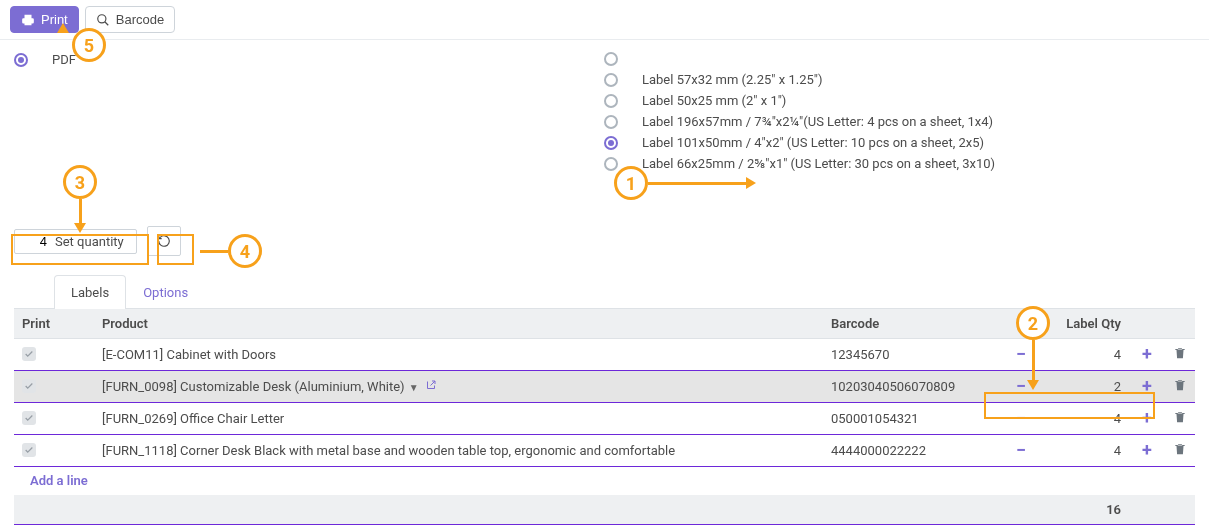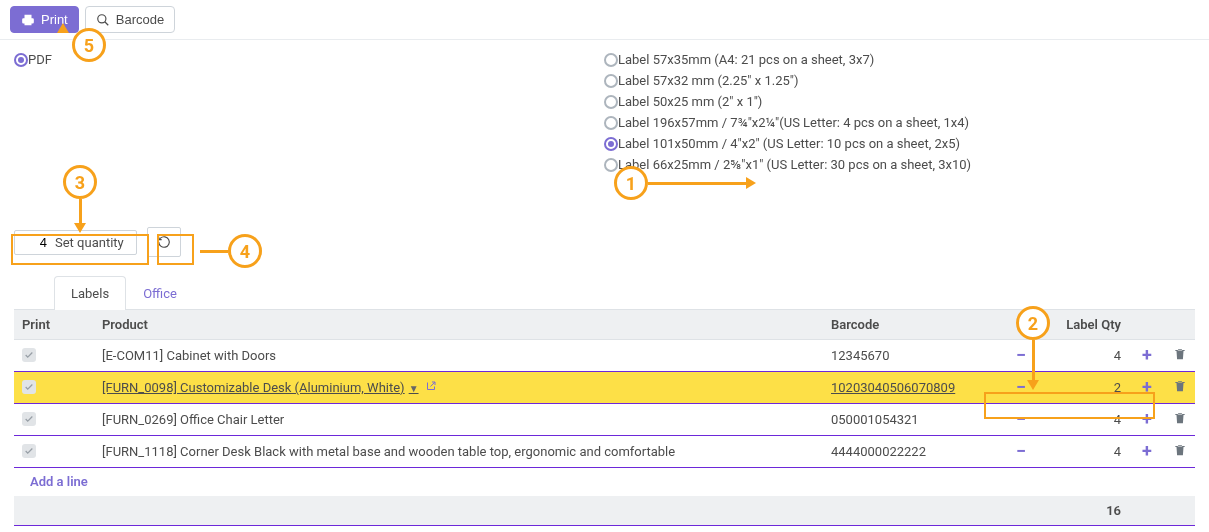--- a/index.html
+++ b/index.html
@@ -37,21 +37,21 @@
   .btn svg { width: 14px; height: 14px; }
   .btn-primary svg { fill: #fff; }
   .btn svg.stroke { fill:none; stroke:#4c4c4c; stroke-width:2; }
 
   .form-area { padding: 12px 14px 8px 14px; }
   .form-row { display:flex; margin-bottom:8px; }
   .col-left { width:590px; display:flex; }
   .col-right { flex:1; display:flex; }
   .field-label { width:160px; font-weight:600; color:#4c4c4c; padding-top:2px; }
   .radio-list { display:flex; flex-direction:column; gap:6px; flex:1; }
-  .radio-item { display:flex; align-items:center; gap:0; cursor:pointer; }
+  .radio-item { display:flex; align-items:center; gap:24px; cursor:pointer; }
   .radio-dot {
     width:14px; height:14px; border-radius:50%;
     border:2px solid #adb5bd; background:#fff; display:inline-block; position:relative;
   }
   .radio-item.selected .radio-dot { border-color:#7c6dd3; }
   .radio-item.selected .radio-dot::after {
     content:""; position:absolute; inset:2px; border-radius:50%; background:#7c6dd3;
   }
   .qty-row { display:flex; align-items:center; gap:10px; margin:55px 0 18px 0; }
   .qty-box {
@@ -82,21 +82,21 @@
     border-radius:4px 4px 0 0;
   }
 
   table { width:100%; border-collapse:collapse; }
   th {
     text-align:left; font-weight:600; background:#eef0f2;
     border-bottom:1px solid #dee2e6; padding:7px 8px; color:#4c4c4c;
   }
   th.r, td.r { text-align:right; }
   td { padding:7px 8px; border-bottom:1px solid #6d28d9; }
-  tbody tr.selected { background:#fde047;text-decoration:underline; }
+  tbody tr.selected { background:#e5e5e5; }
   .chk {
     width:14px; height:14px; border-radius:3px;
     background:#e1e4e7; display:inline-flex; align-items:center; justify-content:center;
   }
   .chk svg { width:10px; height:10px; stroke:#989fa6; fill:none; stroke-width:3; }
   .minus, .plus {
     color:#7c6dd3; font-weight:700; font-size:18px;
     width:20px; text-align:center; cursor:pointer;
     display:inline-block; line-height:14px;
   }
@@ -152,21 +152,20 @@
         <label class="radio-item selected">
           <span class="radio-dot"></span>
           <span>PDF</span>
         </label>
       </div>
     </div>
     <div class="col-right">
       <div class="radio-list" id="template-options">
           <label class="radio-item">
             <span class="radio-dot"></span>
-            <span>Label 57x35mm (A4: 21 pcs on a sheet, 3x7)</span>
           </label>
           <label class="radio-item">
             <span class="radio-dot"></span>
             <span>Label 57x32 mm (2.25" x 1.25")</span>
           </label>
           <label class="radio-item">
             <span class="radio-dot"></span>
             <span>Label 50x25 mm (2" x 1")</span>
           </label>
           <label class="radio-item">
@@ -193,21 +192,21 @@
     <div class="reset-box">
       <svg viewBox="0 0 24 24">
           <path d="M3 12a9 9 0 1 0 3-6.7L3 8"></path>
           <polyline points="3 3 3 8 8 8"></polyline>
         </svg>
     </div>
   </div>
 
   <div class="tabs">
     <div class="tab active">Labels</div>
-    <div class="tab">Office</div>
+    <div class="tab">Options</div>
   </div>
 
   <table>
     <thead>
       <tr>
         <th style="width:80px">Print</th>
         <th>Product</th>
         <th style="width:180px">Barcode</th>
         <th style="width:30px"></th>
         <th class="r" style="width:90px">Label Qty</th>

